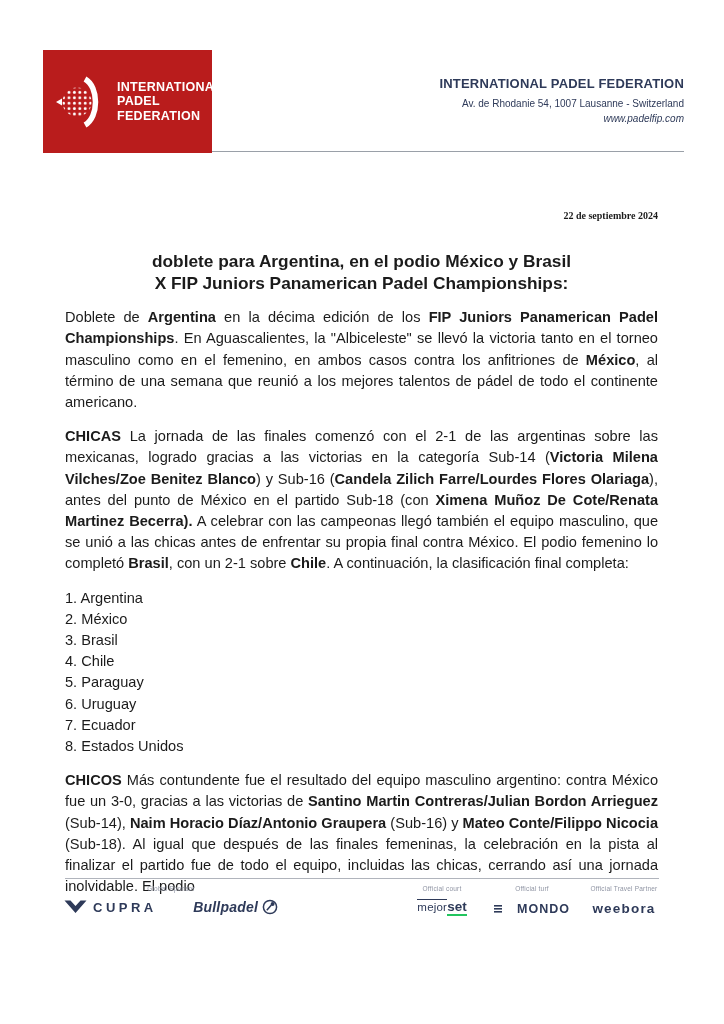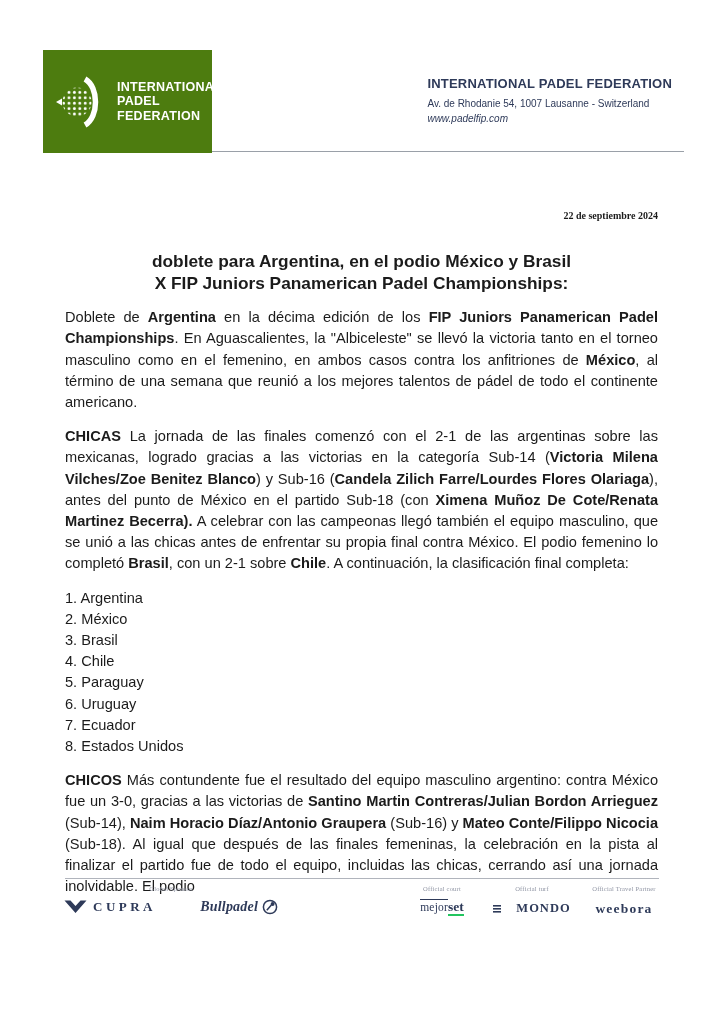--- a/index.html
+++ b/index.html
@@ -12,38 +12,38 @@
     font-family: "Liberation Sans", sans-serif;
     color: #1b1b1b;
     overflow: hidden;
   }
 
   
   .logo-box {
     position: absolute;
     left: 43px; top: 50px;
     width: 169px; height: 103px;
-    background: #4d7c0f;
+    background: #b91c1c;
     display: flex;
     align-items: center;
     padding-left: 13px;
   }
   .logo-mark { flex: 0 0 auto; }
   .logo-text {
     color: #ffffff;
     font-weight: bold;
     font-size: 12.5px;
     line-height: 14.5px;
     letter-spacing: 0.3px;
     margin-left: 9px;
   }
   .letterhead {
     position: absolute;
-    right: 52px; top: 76px;
-    text-align: left;
+    right: 40px; top: 76px;
+    text-align: right;
     color: #2e3a59;
   }
   .lh-org { font-weight: bold; font-size: 13px; letter-spacing: 0.2px; margin-bottom: 5px; }
   .lh-line { font-size: 10px; line-height: 15px; }
   .lh-web { font-style: italic; }
   .header-rule {
     position: absolute;
     left: 212px; right: 40px; top: 151px;
     border-top: 1.5px solid #9aa0a8;
   }
@@ -78,21 +78,21 @@
   .para b { font-weight: bold; }
   .ranking { margin-top: 13px; }
   .rank-item { line-height: 21.2px; }
 
   
   .footer-rule {
     position: absolute;
     left: 65px; right: 65px; top: 878px;
     border-top: 1px solid #b0b4bc;
   }
-  .sp-group { position: absolute; top: 885px; text-align: center; color: #2e3a59; font-family: Liberation Serif, serif; }
+  .sp-group { position: absolute; top: 885px; text-align: center; color: #2e3a59; }
   .sp-label {
     font-size: 6.5px;
     color: #8f94a3;
     letter-spacing: 0.2px;
     margin-bottom: 7px;
   }
   .g1 { left: 62px; width: 218px; }
   .g2 { left: 398px; width: 88px; }
   .g3 { left: 492px; width: 80px; }
   .g4 { left: 578px; width: 92px; }

